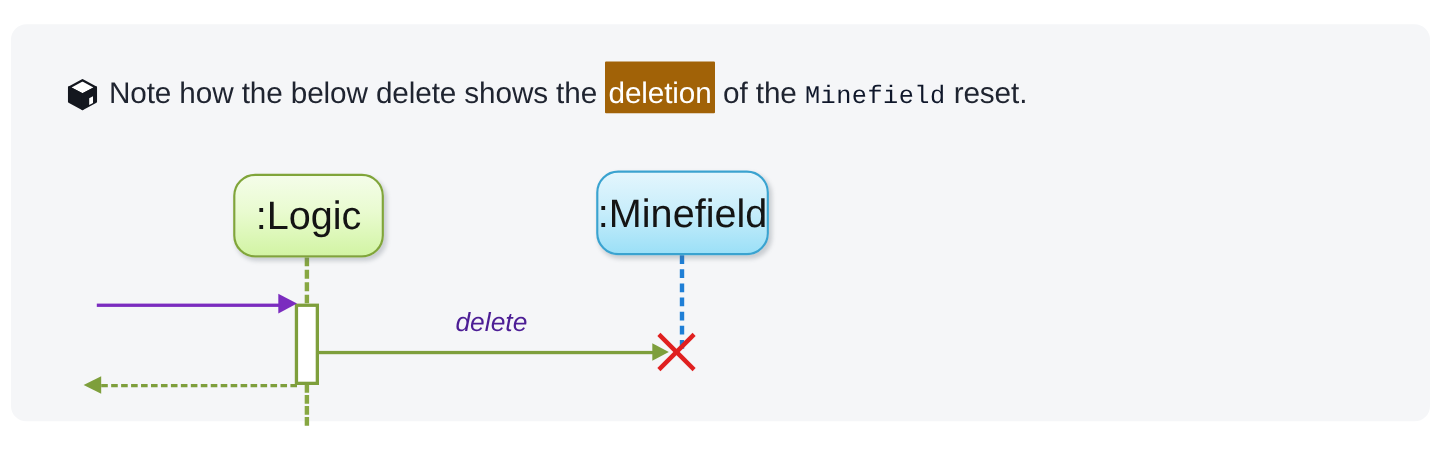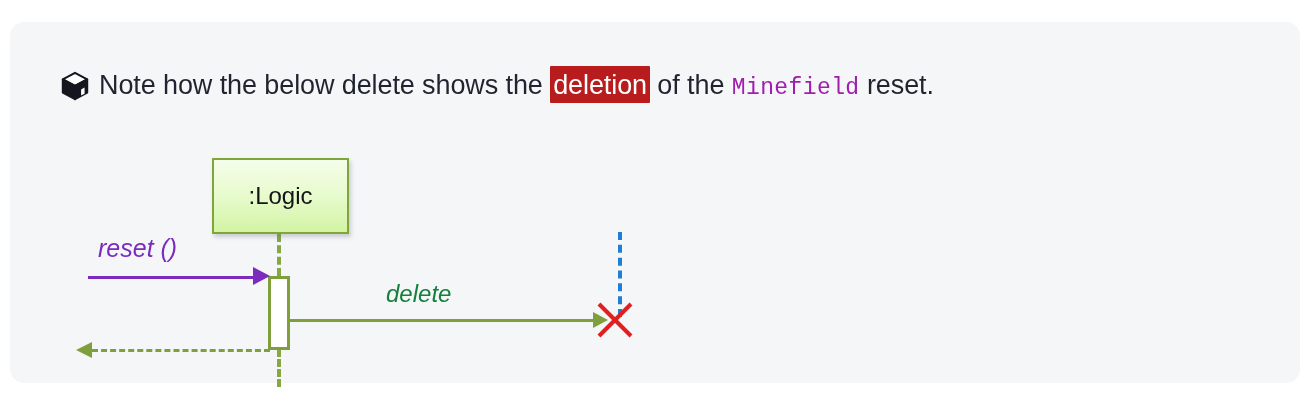--- a/index.html
+++ b/index.html
@@ -43,51 +43,52 @@
     display: block;
   }
   .note-text {
     font-size: 27px;
     color: #1f2430;
     letter-spacing: -0.1px;
     line-height: 34px;
   }
   .note-text .seg { display: inline; }
   .hl {
-    background: #b91c1c;
+    background: #a16207;
     color: #ffffff;
-    padding: 4px 3px 3px 3px;
+    padding: 14px 3px 3px 3px;
     border-radius: 1px;
   }
   .code {
     font-family: "Liberation Mono", "DejaVu Sans Mono", monospace;
-    color: #a21caf;
+    color: #0f172a;
     font-size: 23px;
     letter-spacing: 0.4px;
   }
 
   
   .diagram {
     position: absolute;
     left: 0;
     top: 0;
     width: 1290px;
     height: 361px;
   }
 
   
   .obj-box {
     position: absolute;
     box-sizing: border-box;
     display: flex;
     align-items: center;
     justify-content: center;
-    font-size: 24px;
+    font-size: 36px;
     color: #141414;
     box-shadow: 2px 3px 4px rgba(90,100,110,0.28);
+    border-radius: 20px;
   }
   .obj-logic {
     left: 202px;
     top: 136px;
     width: 137px;
     height: 76px;
     border: 2px solid #80a53a;
     background: linear-gradient(to bottom, #f4fde9 0%, #e9fbd0 45%, #d2f4a4 100%);
   }
   .obj-mine {
@@ -163,24 +164,24 @@
     font-style: italic;
     white-space: nowrap;
   }
   .lbl-reset {
     left: 88px;
     top: 212px;
     font-size: 25px;
     color: #7b2cbf;
   }
   .lbl-delete {
-    left: 376px;
+    left: 404px;
     top: 258px;
     font-size: 24px;
-    color: #15803d;
+    color: #4c1d95;
   }
 
   
   .destroy-x {
     position: absolute;
     left: 585px;
     top: 278px;
     width: 40px;
     height: 40px;
   }
@@ -202,26 +203,28 @@
 
   <div class="diagram">
 
     <div class="lifeline ll-logic-top"></div>
     <div class="lifeline ll-logic-bot"></div>
     <div class="lifeline ll-mine"></div>
 
     <div class="obj-box obj-logic">
       <span>:Logic</span>
     </div>
+    <div class="obj-box obj-mine">
+      <span>:Minefield</span>
+    </div>
 
     <div class="activation"></div>
 
     <div class="arrow-line solid-purple" style="left:78px; top:254px; width:176px;"></div>
     <div class="arrowhead ah-right-purple" style="left:243px; top:245px;"></div>
-    <div class="msg-label lbl-reset">reset ()</div>
 
     <div class="arrow-line solid-green" style="left:280px; top:297px; width:312px;"></div>
     <div class="arrowhead ah-right-green" style="left:583px; top:290px;"></div>
     <div class="msg-label lbl-delete">delete</div>
 
     <div class="arrow-line dashed-green" style="left:82px; top:327px; width:178px;"></div>
     <div class="arrowhead ah-left-green" style="left:66px; top:320px;"></div>
 
     <svg class="destroy-x" viewBox="0 0 40 40">
       <line x1="4" y1="4" x2="36" y2="36" stroke="#e02020" stroke-width="4" stroke-linecap="butt"></line>

